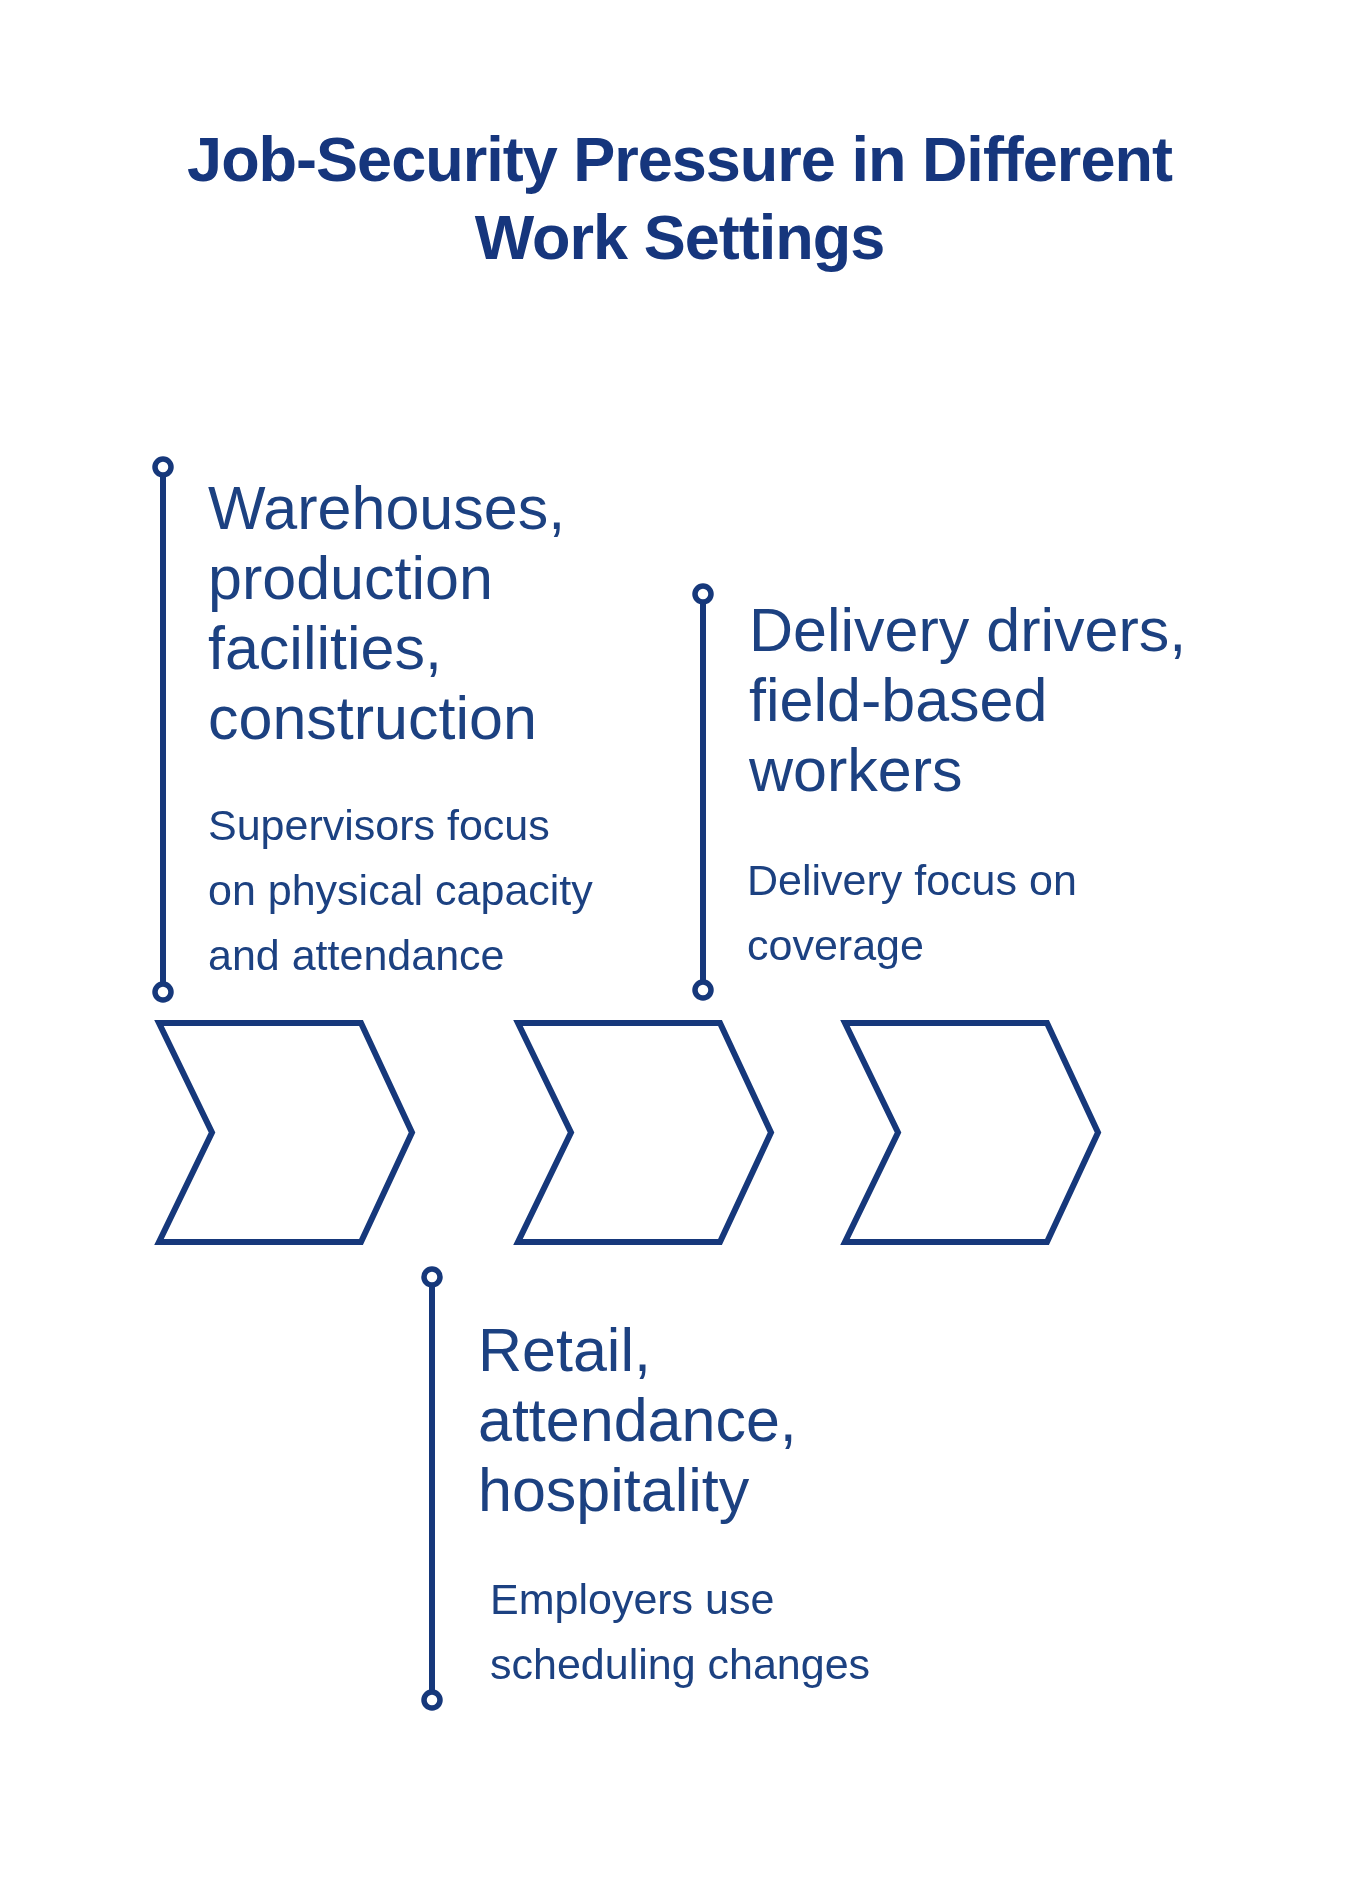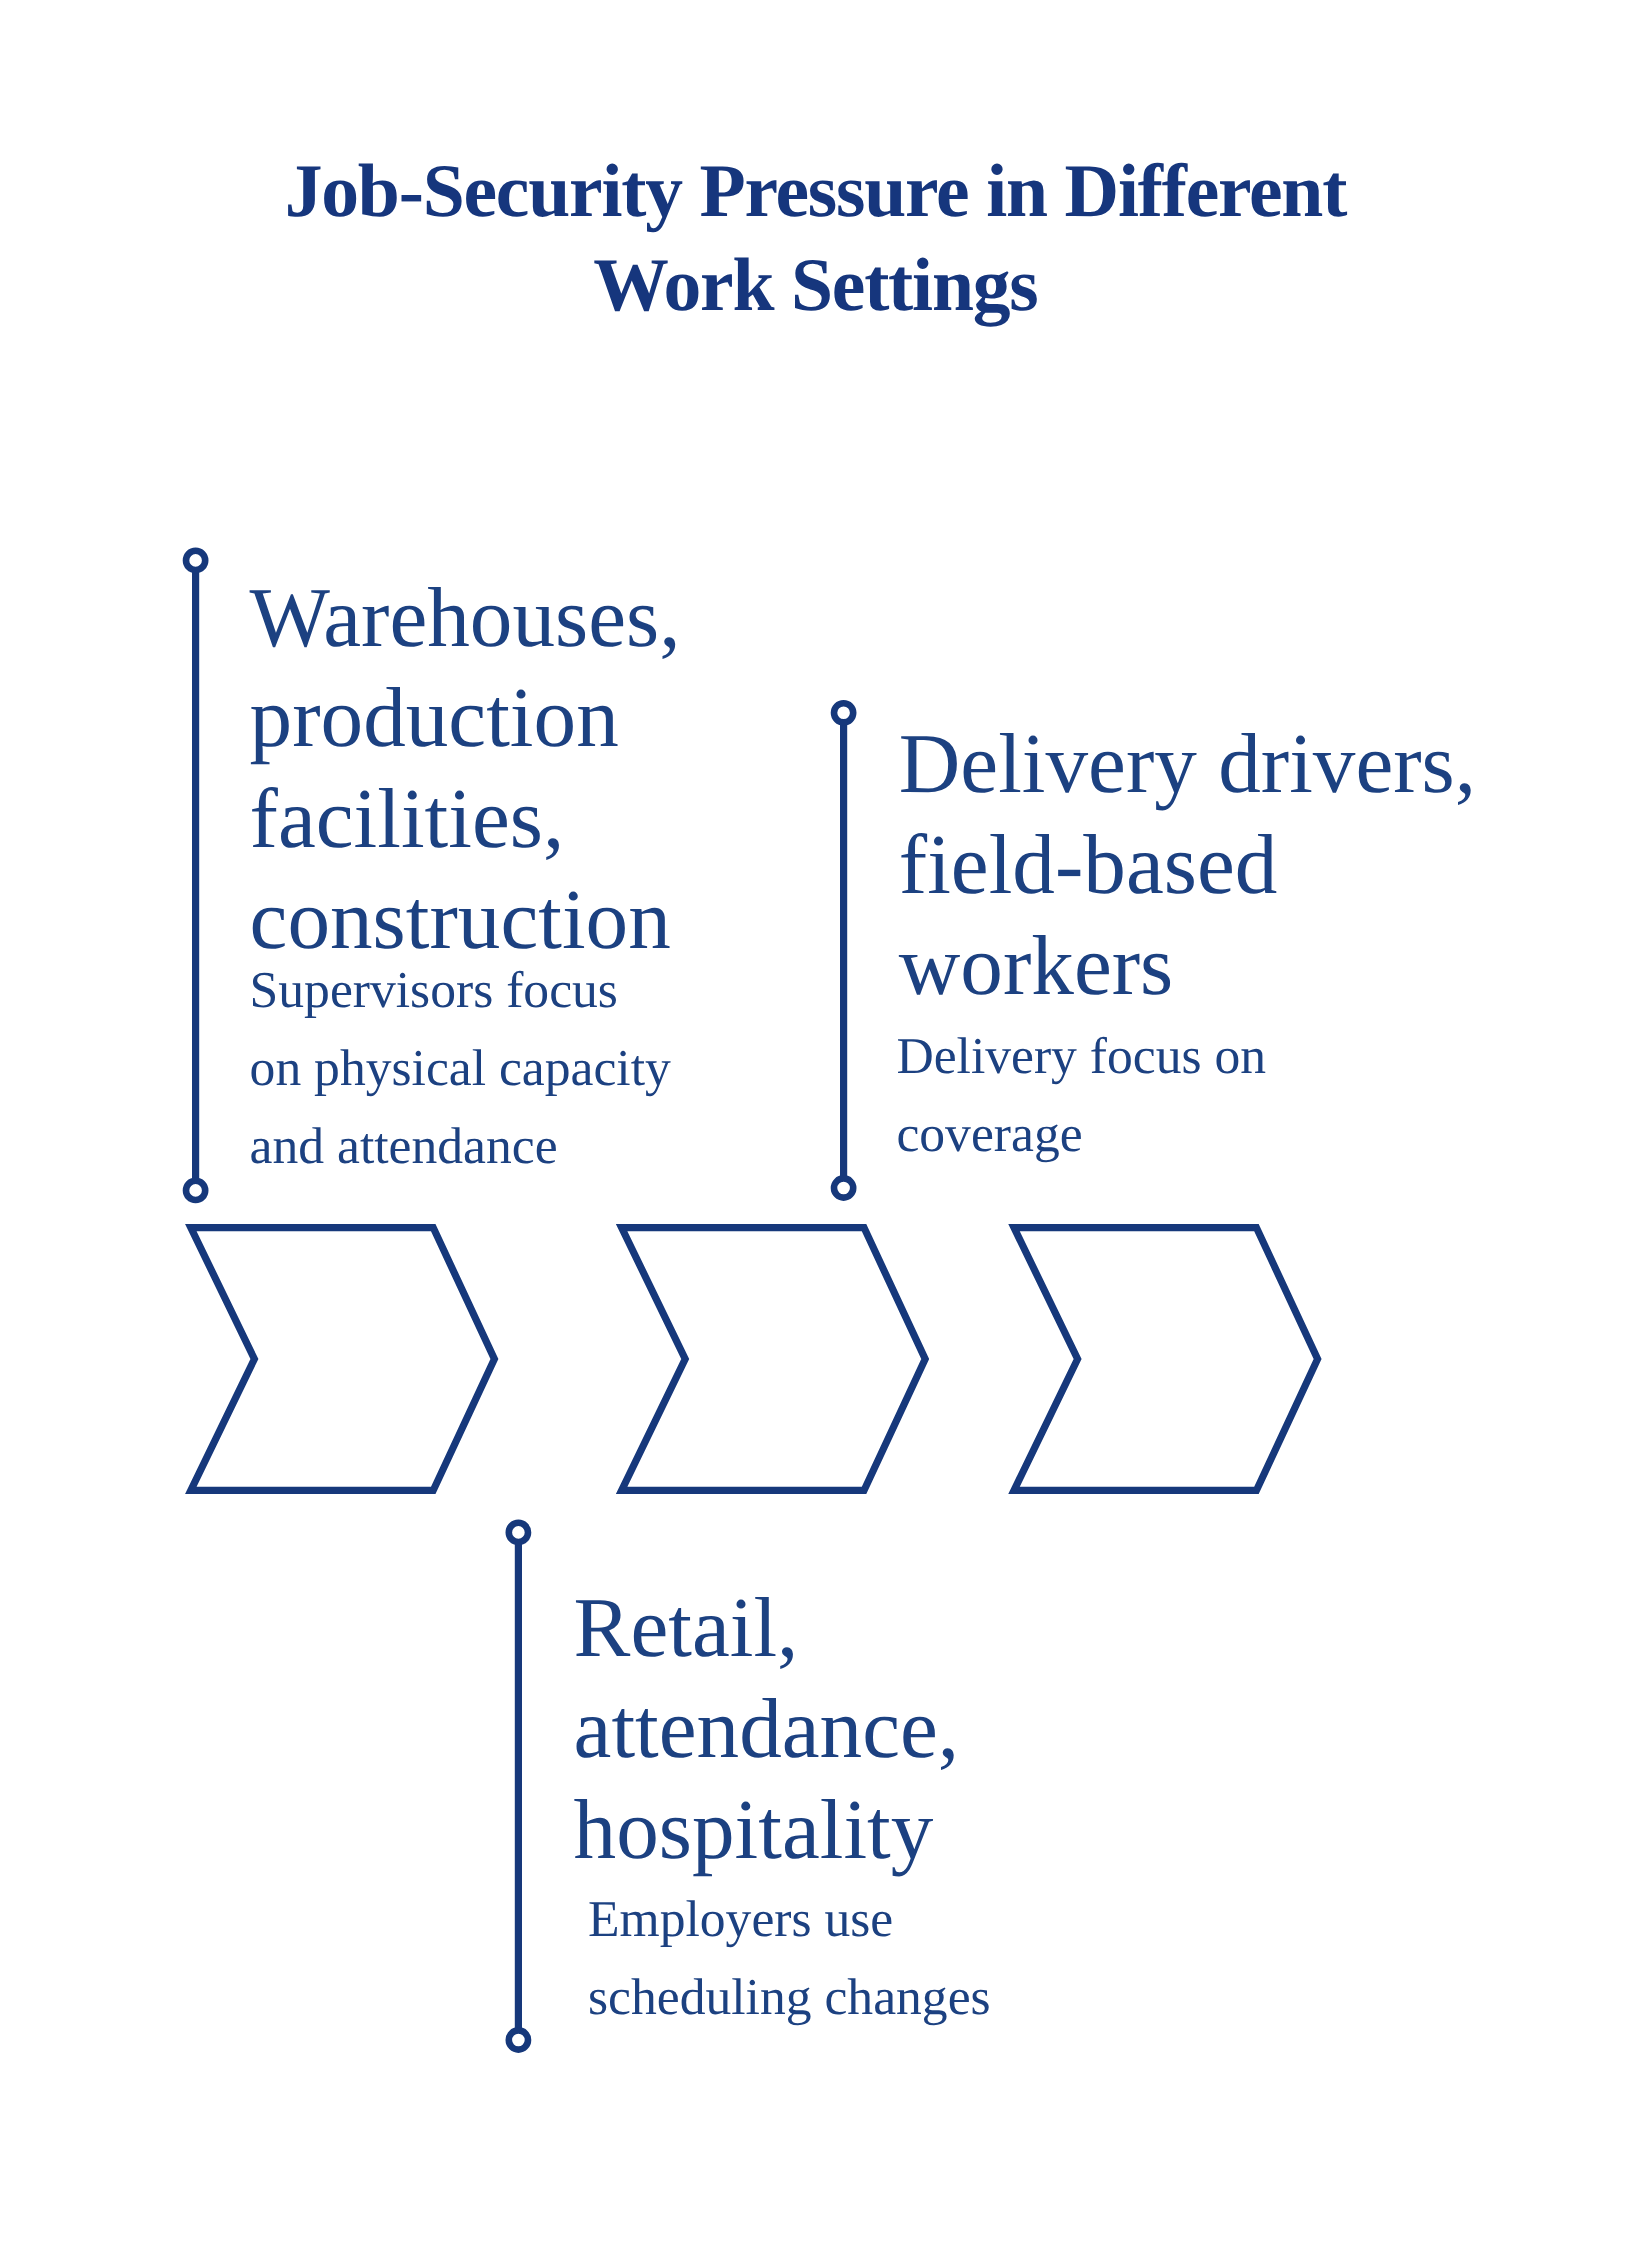--- a/index.html
+++ b/index.html
@@ -9,37 +9,37 @@
     --bg:#FFFFFF;
   }
   *{margin:0;padding:0;box-sizing:border-box;}
   html,body{background:var(--bg);}
   .canvas{
     position:relative;
     width:1359px;
     height:1890px;
     background:var(--bg);
     overflow:hidden;
-    font-family:Liberation Serif, serif;
+    font-family:Liberation Sans, sans-serif;
   }
   .title{
     position:absolute;
     left:0; right:0; top:120px;
     text-align:center;
     font-size:63px;
     line-height:78px;
     font-weight:bold;
     letter-spacing:-1px;
     color:var(--title-color);
     white-space:pre-line;
   }
   .heading{
     position:absolute;
-    font-size:71px;
-    line-height:84px;
+    font-size:61px;
+    line-height:70px;
     font-weight:400;
     color:var(--text);
     white-space:pre-line;
     width:560px;
   }
   .description{
     position:absolute;
     font-size:43px;
     line-height:65px;
     font-weight:400;

